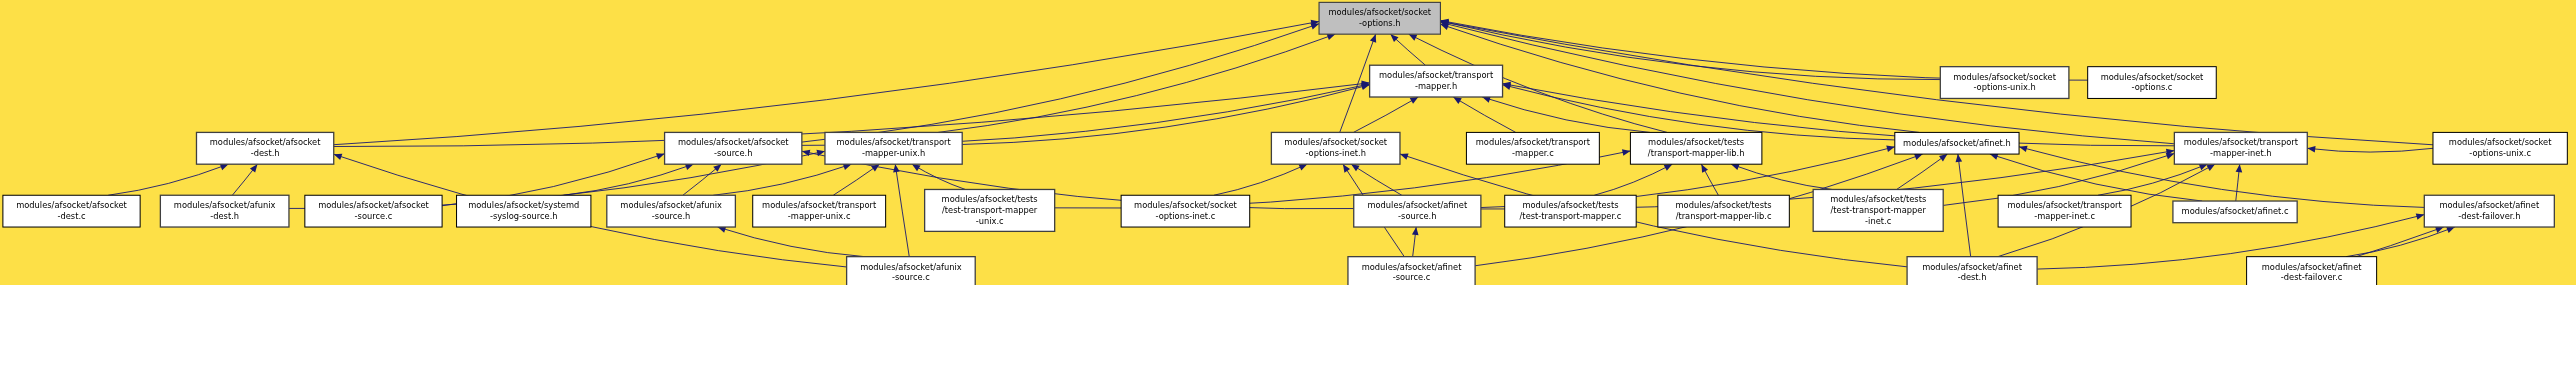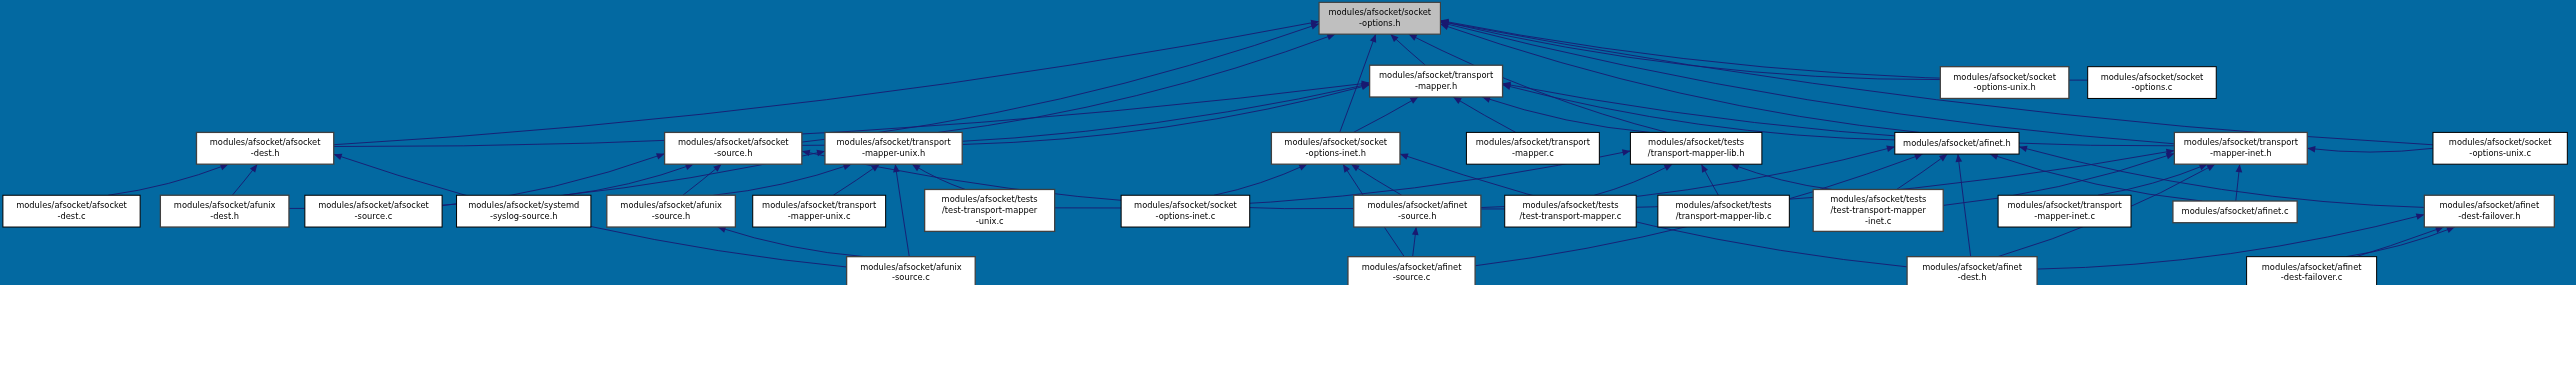--- a/index.html
+++ b/index.html
@@ -1,17 +1,17 @@
 <!DOCTYPE html>
 <html style="font-size:11.6px"><head>
 <meta charset="utf-8">
 <style>
   html,body{margin:0;padding:0;background:#ffffff;}
   body{font-family:"DejaVu Sans","Liberation Sans",sans-serif;}
-  #graph-wrap{position:relative;width:2576px;height:285px;background:#0369a1;overflow:hidden;}
+  #graph-wrap{position:relative;width:2576px;height:285px;background:#fde047;overflow:hidden;}
   svg#graph-svg{position:absolute;left:0;top:0;width:2576px;height:371px;}
   .node-rect{fill:#ffffff;stroke:#000000;stroke-width:1.4;}
   .node-rect.highlight{fill:#bfbfbf;stroke:#404040;stroke-width:1.6;}
   .node-rect.thick{stroke:#404040;stroke-width:1.8;}
   .node-label{font-family:"DejaVu Sans","Liberation Sans",sans-serif;font-size:11.5px;fill:#000;text-anchor:middle;dominant-baseline:middle;}
   .edge{fill:none;stroke:#191970;stroke-width:1.25;}
   .arrowhead{fill:#191970;stroke:none;}
 </style>
 </head>
 <body>

